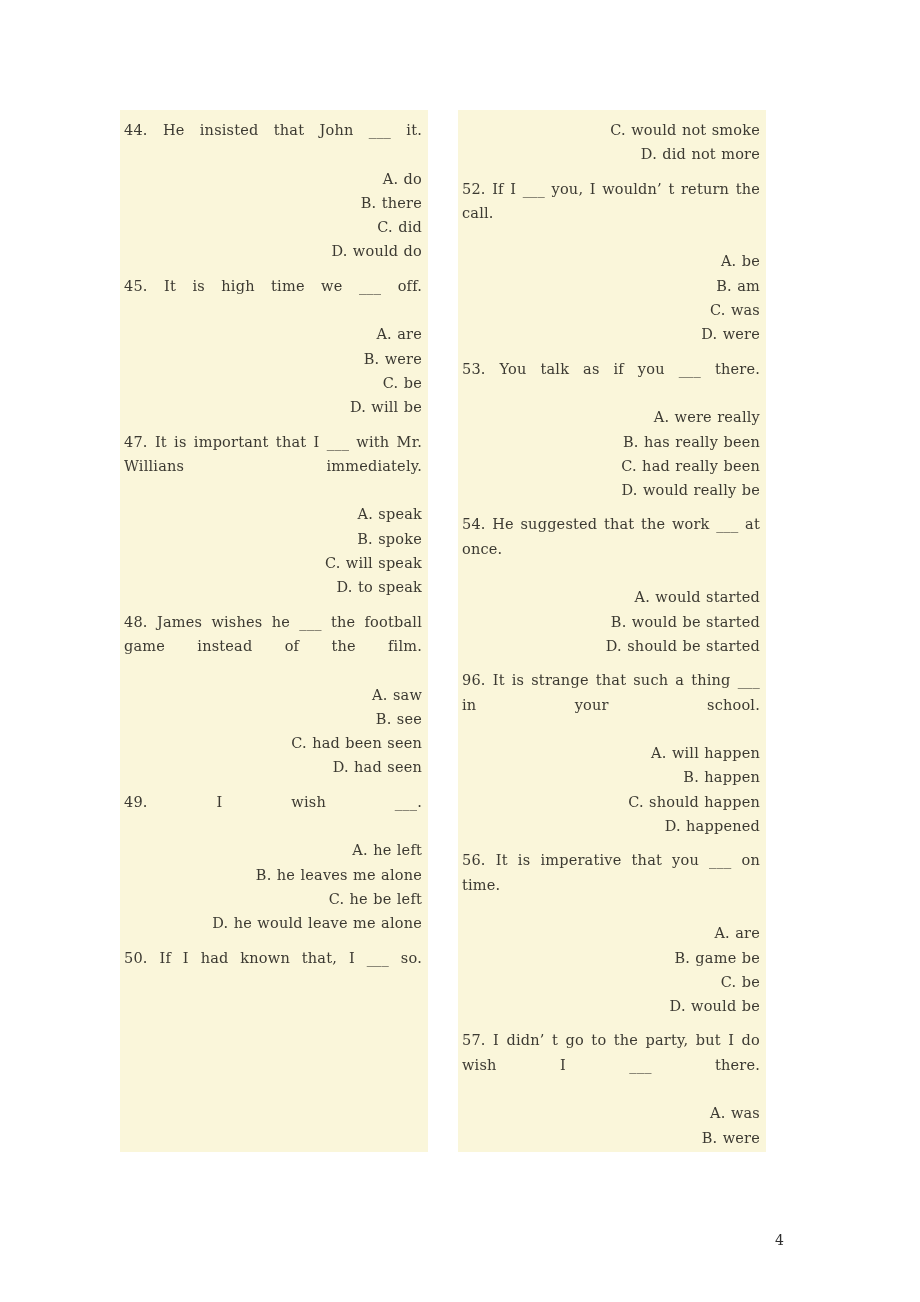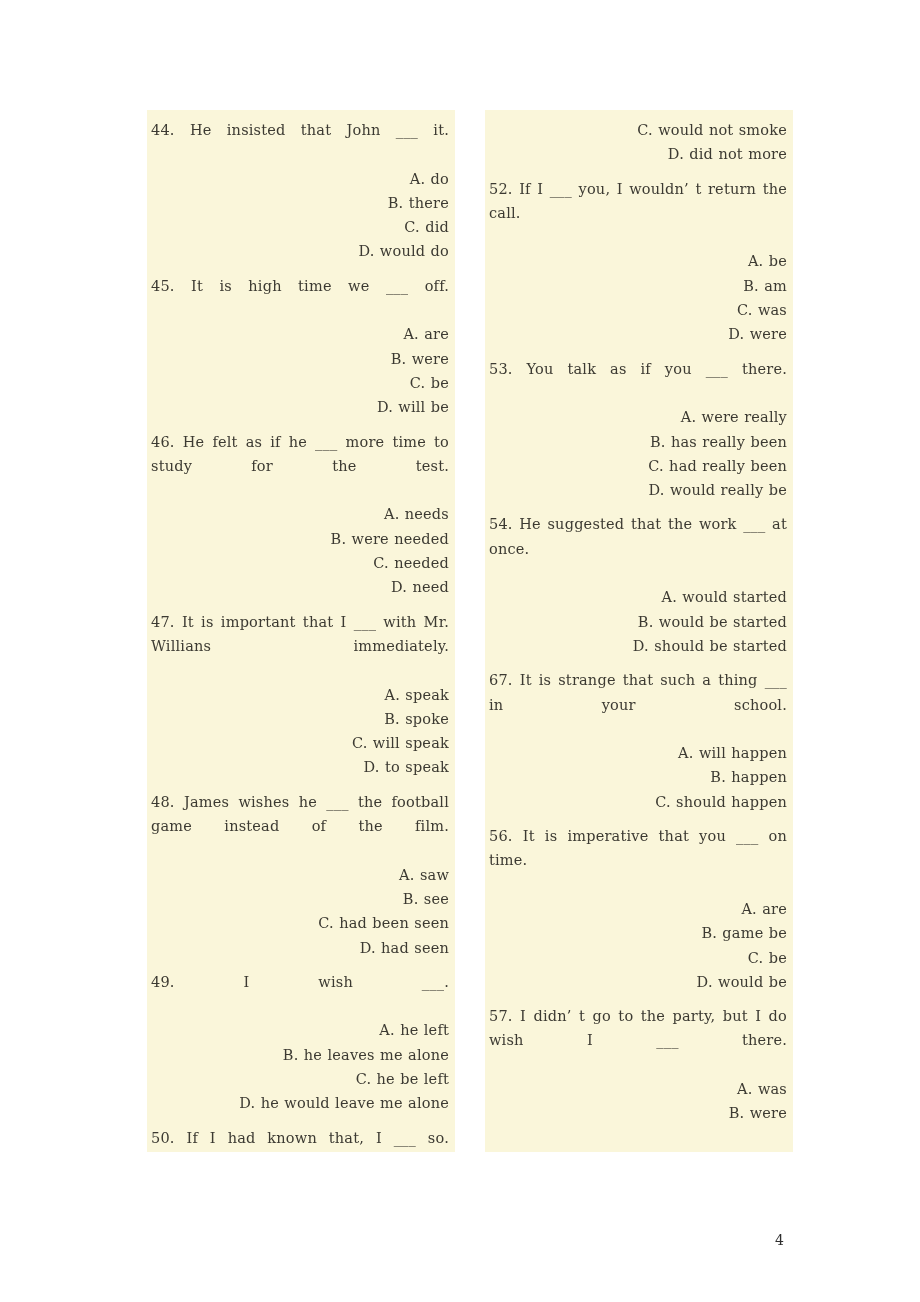--- a/index.html
+++ b/index.html
@@ -16,21 +16,21 @@
   }
 
   #page {
     position: absolute;
     inset: 0;
     background: #ffffff;
   }
 
   .columns {
     position: absolute;
-    left: 147px;
+    left: 120px;
     top: 110px;
     width: 646px;
     height: 1042px;
     display: flex;
     justify-content: space-between;
   }
 
   .column {
     width: 308px;
     background: #faf6da;
@@ -104,28 +104,20 @@
         </div>
         <div class="q-block">
           <p class="stem">45. It is high time we ___ off.</p>
           <p class="opt">A. are</p>
           <p class="opt">B. were</p>
           <p class="opt">C. be</p>
           <p class="opt">D. will be</p>
           <div class="gap"></div>
         </div>
         <div class="q-block">
-          <p class="stem">46. He felt as if he ___ more time to study for the test.</p>
-          <p class="opt">A. needs</p>
-          <p class="opt">B. were needed</p>
-          <p class="opt">C. needed</p>
-          <p class="opt">D. need</p>
-          <div class="gap"></div>
-        </div>
-        <div class="q-block">
           <p class="stem">47. It is important that I ___ with Mr. Willians immediately.</p>
           <p class="opt">A. speak</p>
           <p class="opt">B. spoke</p>
           <p class="opt">C. will speak</p>
           <p class="opt">D. to speak</p>
           <div class="gap"></div>
         </div>
         <div class="q-block">
           <p class="stem">48. James wishes he ___ the football game instead of the film.</p>
           <p class="opt">A. saw</p>
@@ -170,24 +162,25 @@
           <div class="gap"></div>
         </div>
         <div class="q-block">
           <p class="stem">54. He suggested that the work ___ at once.</p>
           <p class="opt">A. would started</p>
           <p class="opt">B. would be started</p>
           <p class="opt">D. should be started</p>
           <div class="gap"></div>
         </div>
         <div class="q-block">
-          <p class="stem">67. It is strange that such a thing ___ in your school.</p>
+          <p class="stem">96. It is strange that such a thing ___ in your school.</p>
           <p class="opt">A. will happen</p>
           <p class="opt">B. happen</p>
           <p class="opt">C. should happen</p>
+          <p class="opt">D. happened</p>
           <div class="gap"></div>
         </div>
         <div class="q-block">
           <p class="stem">56. It is imperative that you ___ on time.</p>
           <p class="opt">A. are</p>
           <p class="opt">B. game be</p>
           <p class="opt">C. be</p>
           <p class="opt">D. would be</p>
           <div class="gap"></div>
         </div>

